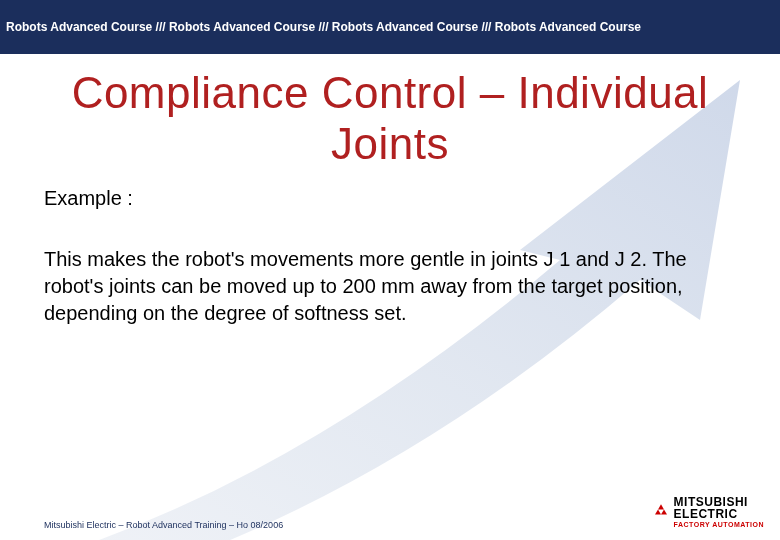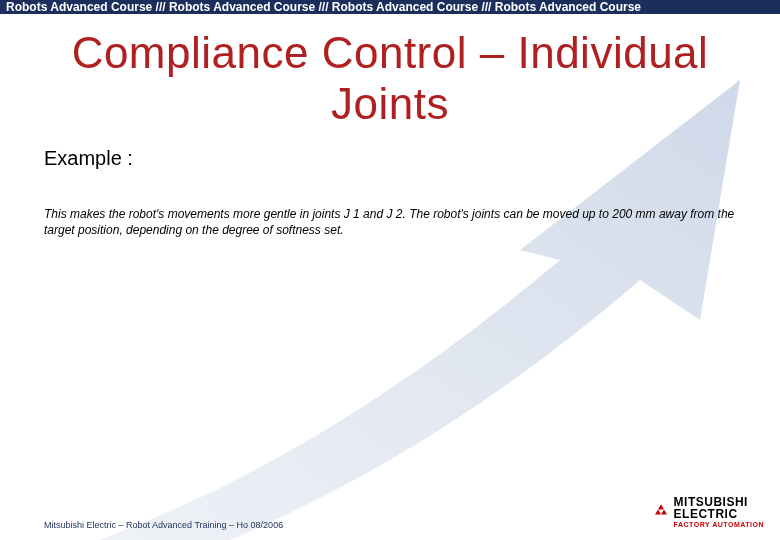--- a/index.html
+++ b/index.html
@@ -1,26 +1,26 @@
 <!DOCTYPE html>
 <html><head>
 <meta charset="utf-8">
 <style>
   * { margin: 0; padding: 0; box-sizing: border-box; }
   html, body { width: 780px; height: 540px; font-family: Arial, Helvetica, sans-serif; background: #fff; overflow: hidden; position: relative; }
   .bg-arrow { position: absolute; top: 0; left: 0; width: 780px; height: 540px; z-index: 0; pointer-events: none; }
-  .header-bar { position: relative; z-index: 1; background: #1b2e5c; color: #fff; font-weight: bold; font-size: 12px; padding: 0 6px; white-space: nowrap; overflow: hidden; }
+  .header-bar { position: relative; z-index: 1; background: #1b2e5c; color: #fff; font-weight: bold; font-size: 12px; padding: 20px 6px; white-space: nowrap; overflow: hidden; }
   .title { position: relative; z-index: 1; font-family: Impact, "Arial Black", sans-serif; font-weight: normal; color: #b02020; font-size: 44px; letter-spacing: 0.5px; text-align: center; margin: 14px 40px 18px; line-height: 1.15; }
   .content { position: relative; z-index: 1; padding: 0 44px; }
   .example-label { font-size: 20px; margin-bottom: 18px; }
   .code-table { width: 100%; border-collapse: collapse; }
   .code-table td { font-size: 20px; padding: 6px 0 16px; vertical-align: top; }
   .code-table td:first-child { width: 52%; }
   .red { color: #cc0000; }
-  .body-text { font-size: 12px; line-height: 1.35; margin-top: 18px; font-style: italic; }
+  .body-text { font-size: 20px; line-height: 1.35; margin-top: 18px; }
   .footer { position: absolute; bottom: 10px; left: 44px; font-size: 9px; color: #1b2e5c; z-index: 1; }
   .logo { position: absolute; bottom: 12px; right: 16px; z-index: 1; text-align: left; }
   .logo-top { display: flex; align-items: flex-end; gap: 4px; }
   .logo-text { font-family: Arial, sans-serif; font-weight: bold; font-size: 12px; color: #000; letter-spacing: 0.5px; line-height: 1; }
   .logo-sub { font-size: 7px; color: #cc0000; font-weight: bold; letter-spacing: 0.5px; margin-top: 1px; margin-left: 22px; }
 </style>
 </head>
 <body>
 
 <svg class="bg-arrow" viewBox="0 0 780 540" preserveAspectRatio="none">

